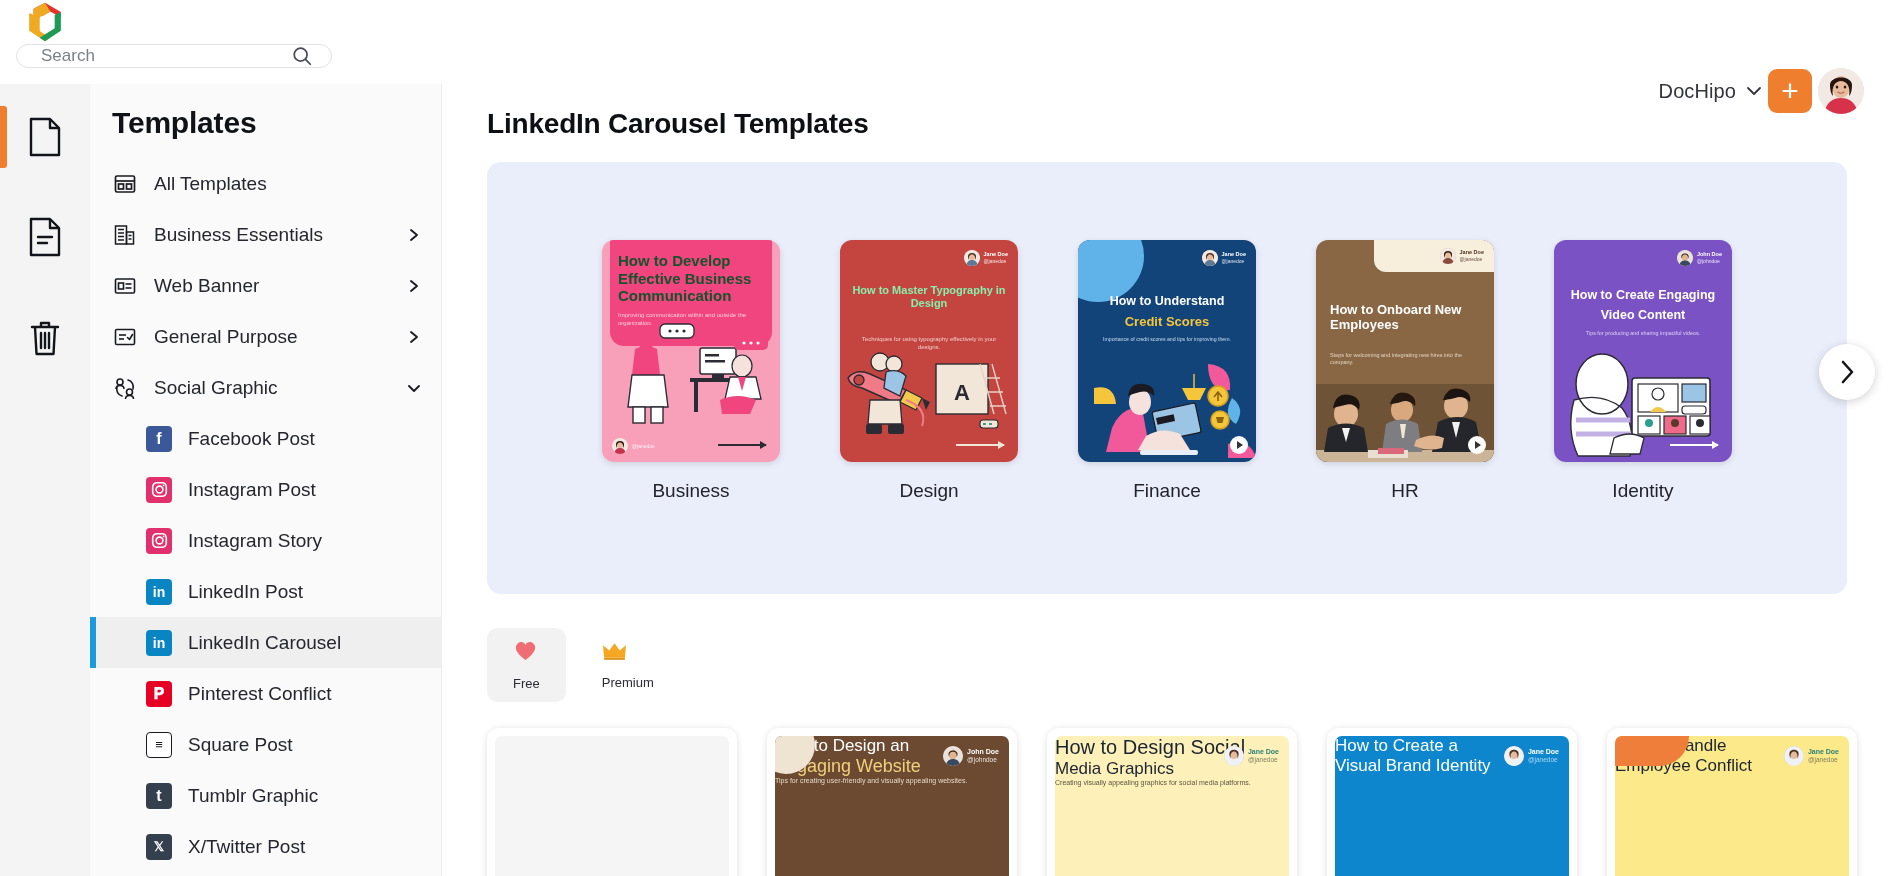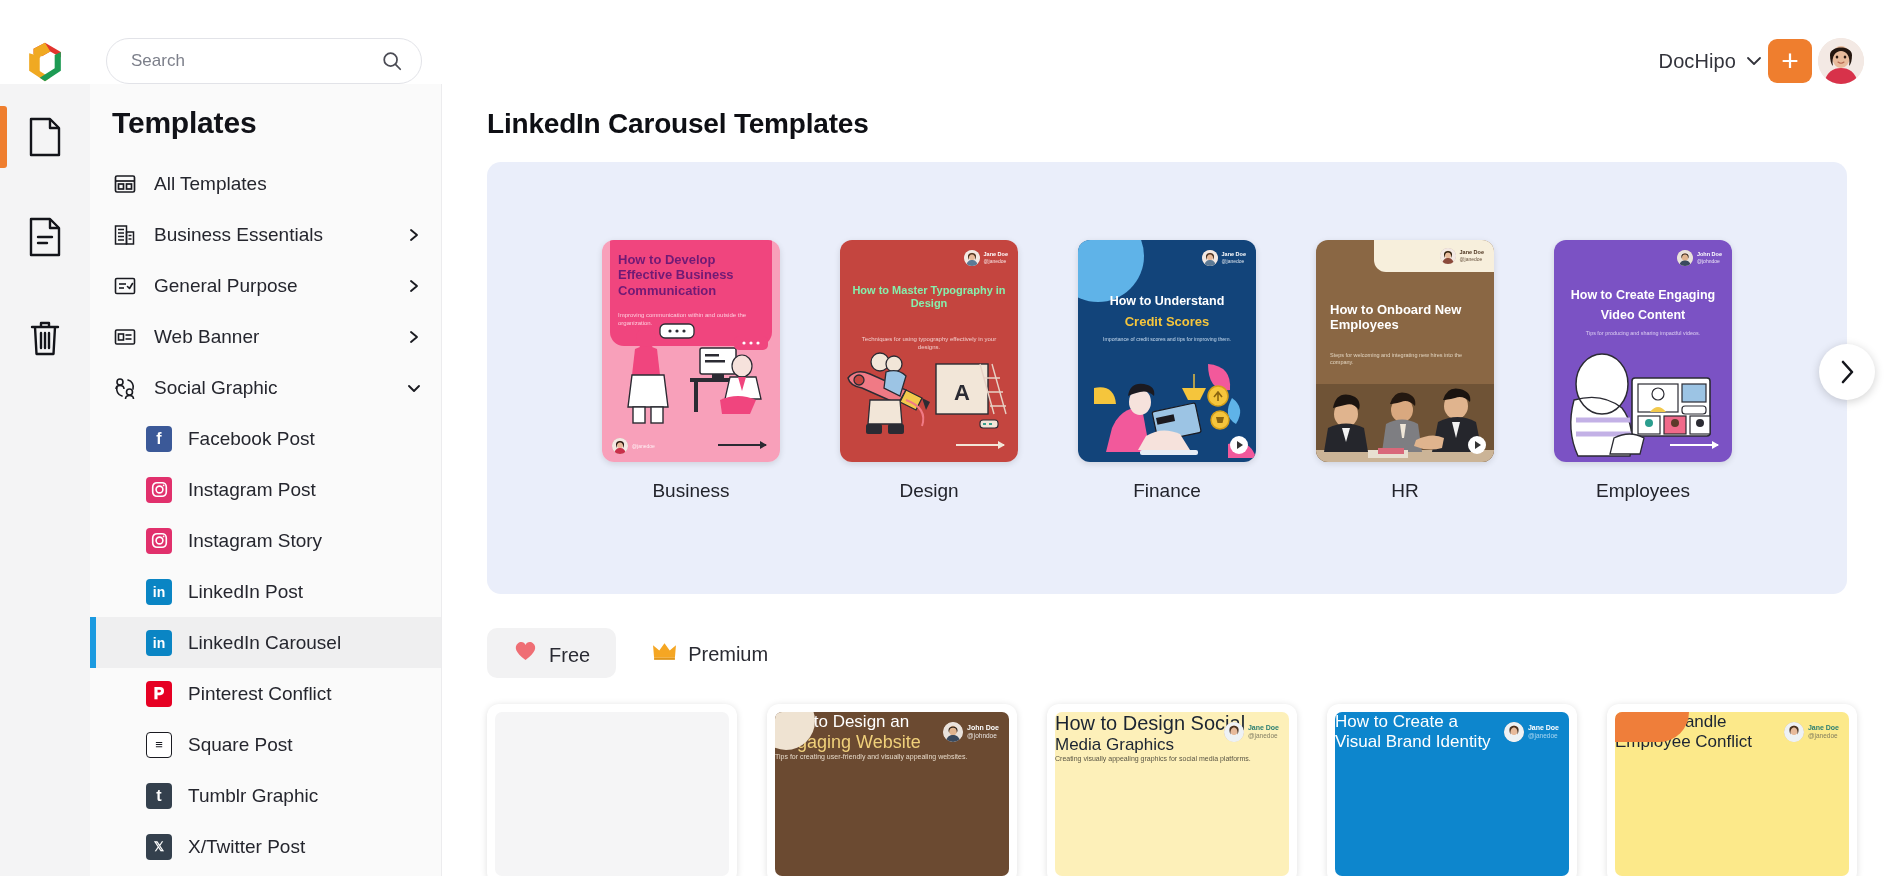--- a/index.html
+++ b/index.html
@@ -9,22 +9,23 @@
     font-family: "Liberation Sans", sans-serif;
     background: #ffffff;
     overflow: hidden;
     color: #1b1b1f;
   }
 
   
   .topbar {
     position: absolute; top: 0; left: 0; width: 1892px; height: 84px;
     background: #ffffff;
-    display: flex; align-items: flex-end;
+    display: flex; align-items: flex-start;
     z-index: 40;
+    flex-direction: column;
   }
   .logo-wrap { width: 90px; display:flex; align-items:center; justify-content:center; }
   .logo { width: 44px; height: 44px; display:block; }
 
   .search-box {
     width: 316px; height: 46px;
     border: 1px solid #e2e3e8; border-radius: 24px;
     background: #fff;
     display: flex; align-items: center;
     padding: 0 18px 0 24px;
@@ -139,24 +140,25 @@
     position: absolute; right: -28px; top: 182px;
     width: 56px; height: 56px; border-radius: 50%; background: #fff;
     box-shadow: 0 2px 10px rgba(0,0,0,.18);
     display: flex; align-items: center; justify-content: center; cursor: pointer;
     border: none;
   }
 
   
   .filter-row { display: flex; align-items: center; gap: 10px; margin-top: 34px; }
   .filter-chip {
-    display: flex; align-items: flex-end; gap: 11px;
+    display: flex; align-items: flex-start; gap: 11px;
     padding: 11px 26px; border-radius: 10px; cursor: pointer;
-    font-size: 20px; color: #2a2b33; background: transparent; border: none;
+    font-size: 13px; color: #2a2b33; background: transparent; border: none;
     font-family: "Liberation Sans", sans-serif;
+    flex-direction: column;
   }
   .filter-chip.active { background: #f2f2f3; }
 
   
   .grid {
     display: flex; gap: 30px; margin-top: 26px;
   }
   .tpl-card {
     width: 250px; height: 180px;
     background: #fff; border-radius: 12px;
@@ -301,42 +303,42 @@
     </span>
     <span class="nav-label">Business Essentials</span>
     <svg class="nav-caret" viewBox="0 0 14 14" fill="none" stroke="#1a1b21" stroke-width="1.9">
       <polyline points="4,2 10,7 4,12" stroke-linecap="round" stroke-linejoin="round"></polyline>
     </svg>
   </div>
 
   <div class="nav-item">
     <span class="ico">
       <svg width="24" height="24" viewBox="0 0 24 24" fill="none" stroke="#1a1b21" stroke-width="1.6">
+        <rect x="2.5" y="5" width="19" height="14" rx="1.3"></rect>
+        <rect x="5.5" y="9" width="5" height="6"></rect>
+        <line x1="12.5" y1="10" x2="18.5" y2="10"></line>
+          <line x1="12.5" y1="14" x2="18.5" y2="14"></line>
+      </svg>
+    </span>
+    <span class="nav-label">Web Banner</span>
+    <svg class="nav-caret" viewBox="0 0 14 14" fill="none" stroke="#1a1b21" stroke-width="1.9">
+      <polyline points="4,2 10,7 4,12" stroke-linecap="round" stroke-linejoin="round"></polyline>
+    </svg>
+  </div>
+
+  <div class="nav-item">
+    <span class="ico">
+      <svg width="24" height="24" viewBox="0 0 24 24" fill="none" stroke="#1a1b21" stroke-width="1.6">
         <rect x="2.5" y="4.5" width="19" height="15" rx="1.3"></rect>
         <line x1="6" y1="10" x2="13" y2="10"></line>
           <line x1="6" y1="14" x2="11" y2="14"></line>
         <polyline points="14.5,12.5 16.5,14.5 19.5,9.5" stroke-linecap="round" stroke-linejoin="round"></polyline>
       </svg>
     </span>
     <span class="nav-label">General Purpose</span>
-    <svg class="nav-caret" viewBox="0 0 14 14" fill="none" stroke="#1a1b21" stroke-width="1.9">
-      <polyline points="4,2 10,7 4,12" stroke-linecap="round" stroke-linejoin="round"></polyline>
-    </svg>
-  </div>
-
-  <div class="nav-item">
-    <span class="ico">
-      <svg width="24" height="24" viewBox="0 0 24 24" fill="none" stroke="#1a1b21" stroke-width="1.6">
-        <rect x="2.5" y="5" width="19" height="14" rx="1.3"></rect>
-        <rect x="5.5" y="9" width="5" height="6"></rect>
-        <line x1="12.5" y1="10" x2="18.5" y2="10"></line>
-          <line x1="12.5" y1="14" x2="18.5" y2="14"></line>
-      </svg>
-    </span>
-    <span class="nav-label">Web Banner</span>
     <svg class="nav-caret" viewBox="0 0 14 14" fill="none" stroke="#1a1b21" stroke-width="1.9">
       <polyline points="4,2 10,7 4,12" stroke-linecap="round" stroke-linejoin="round"></polyline>
     </svg>
   </div>
 
   <div class="nav-item">
     <span class="ico">
       <svg width="24" height="24" viewBox="0 0 24 24" fill="none" stroke="#1a1b21" stroke-width="1.6">
         <circle cx="7" cy="6" r="3"></circle>
           <path d="M3 13 C3 10.5 5 9.5 7 9.5 C9 9.5 11 10.5 11 13"></path>
@@ -406,21 +408,21 @@
 
   <div class="page-title">LinkedIn Carousel Templates</div>
 
   <div class="carousel">
     <div class="cards-row">
 
       <div class="cat-card">
         <div class="cat-thumb">
           <div class="poster" style="background:#f8a0ba">
             <div style="position:absolute;left:8px;right:8px;top:0;height:106px;background:#f0457e;border-radius:0 0 14px 14px;"></div>
-            <div class="ttl" style="top:12px;left:16px;right:16px;font-size:13px;color:#701a75;text-align:left;">How to Develop Effective Business Communication</div>
+            <div class="ttl" style="top:12px;left:16px;right:16px;font-size:15px;color:#14532d;text-align:left;">How to Develop Effective Business Communication</div>
             <div class="sub" style="top:72px;left:16px;right:16px;font-size:6px;color:#ffd9e5;text-align:left;">Improving communication within and outside the organization.</div>
             <svg viewBox="0 0 178 110" style="position:absolute;left:0;bottom:36px;width:100%;height:110px">
               <rect x="88" y="62" width="54" height="4" fill="#2b2b33"></rect>
               <rect x="92" y="66" width="4" height="30" fill="#2b2b33"></rect>
                 <rect x="134" y="66" width="4" height="30" fill="#2b2b33"></rect>
               <rect x="98" y="32" width="36" height="26" rx="2" fill="#fff" stroke="#2b2b33" stroke-width="1.5"></rect>
               <rect x="103" y="38" width="14" height="2.5" fill="#2b2b33"></rect>
                 <rect x="103" y="44" width="20" height="2.5" fill="#2b2b33"></rect>
               <rect x="110" y="58" width="12" height="4" fill="#2b2b33"></rect>
               <ellipse cx="44" cy="22" rx="10" ry="11" fill="#f0457e"></ellipse>
@@ -634,21 +636,21 @@
               <circle cx="95" cy="71" r="4" fill="#2b9e8e"></circle>
               <rect x="110" y="64" width="22" height="18" fill="#f06a8a" stroke="#2b2b33" stroke-width="1.2"></rect>
               <circle cx="121" cy="71" r="4" fill="#5c3a2a"></circle>
               <rect x="136" y="64" width="20" height="18" fill="#fff" stroke="#2b2b33" stroke-width="1.2"></rect>
               <circle cx="146" cy="71" r="4" fill="#2b2b33"></circle>
               <path d="M60 86 q16 -8 30 0 l-4 16 h-30 z" fill="#fff" stroke="#2b2b33" stroke-width="1.3"></path>
             </svg>
             <span style="color:#fff"><i class="arrow-ln" style="display:block"></i></span>
           </div>
         </div>
-        <div class="cat-name">Employees</div>
+        <div class="cat-name">Identity</div>
       </div>
 
     </div>
 
     <button class="carousel-next">
       <svg width="18" height="26" viewBox="0 0 18 26" fill="none" stroke="#15161c" stroke-width="2.6">
         <polyline points="5,3 14,13 5,23" stroke-linecap="round" stroke-linejoin="round"></polyline>
       </svg>
     </button>
   </div>

